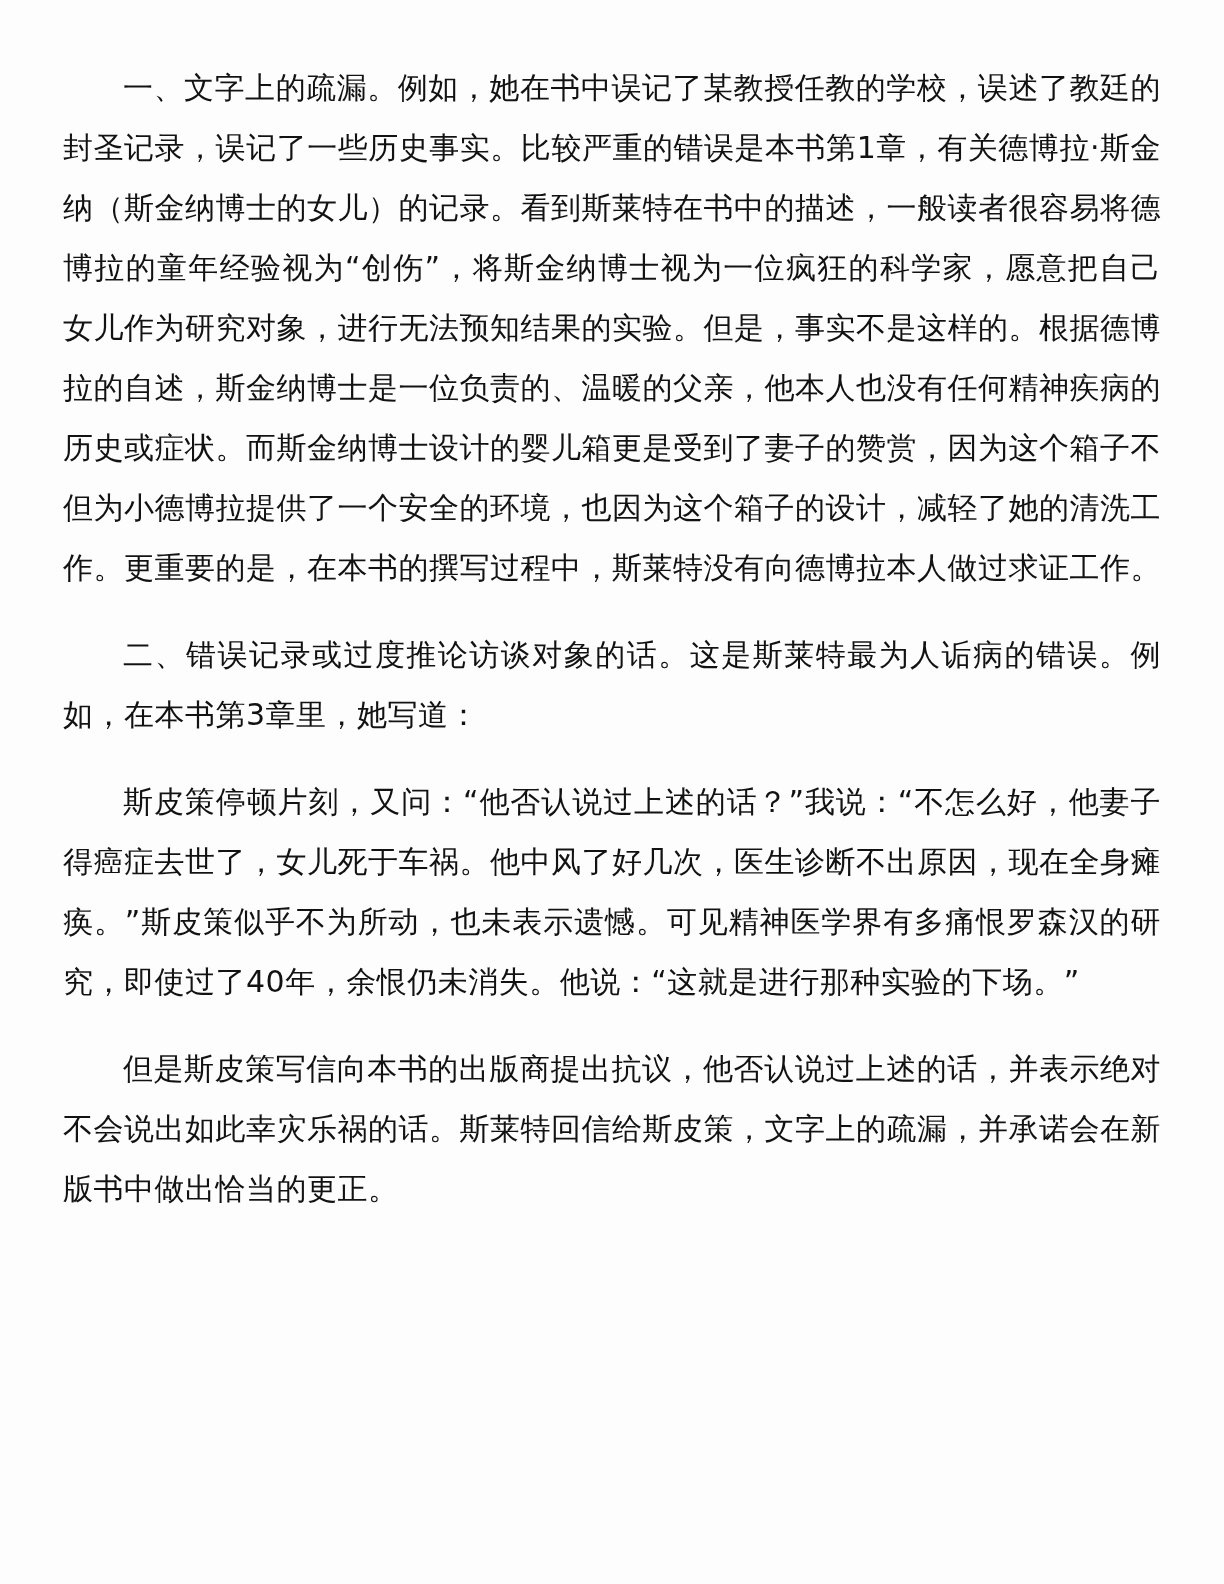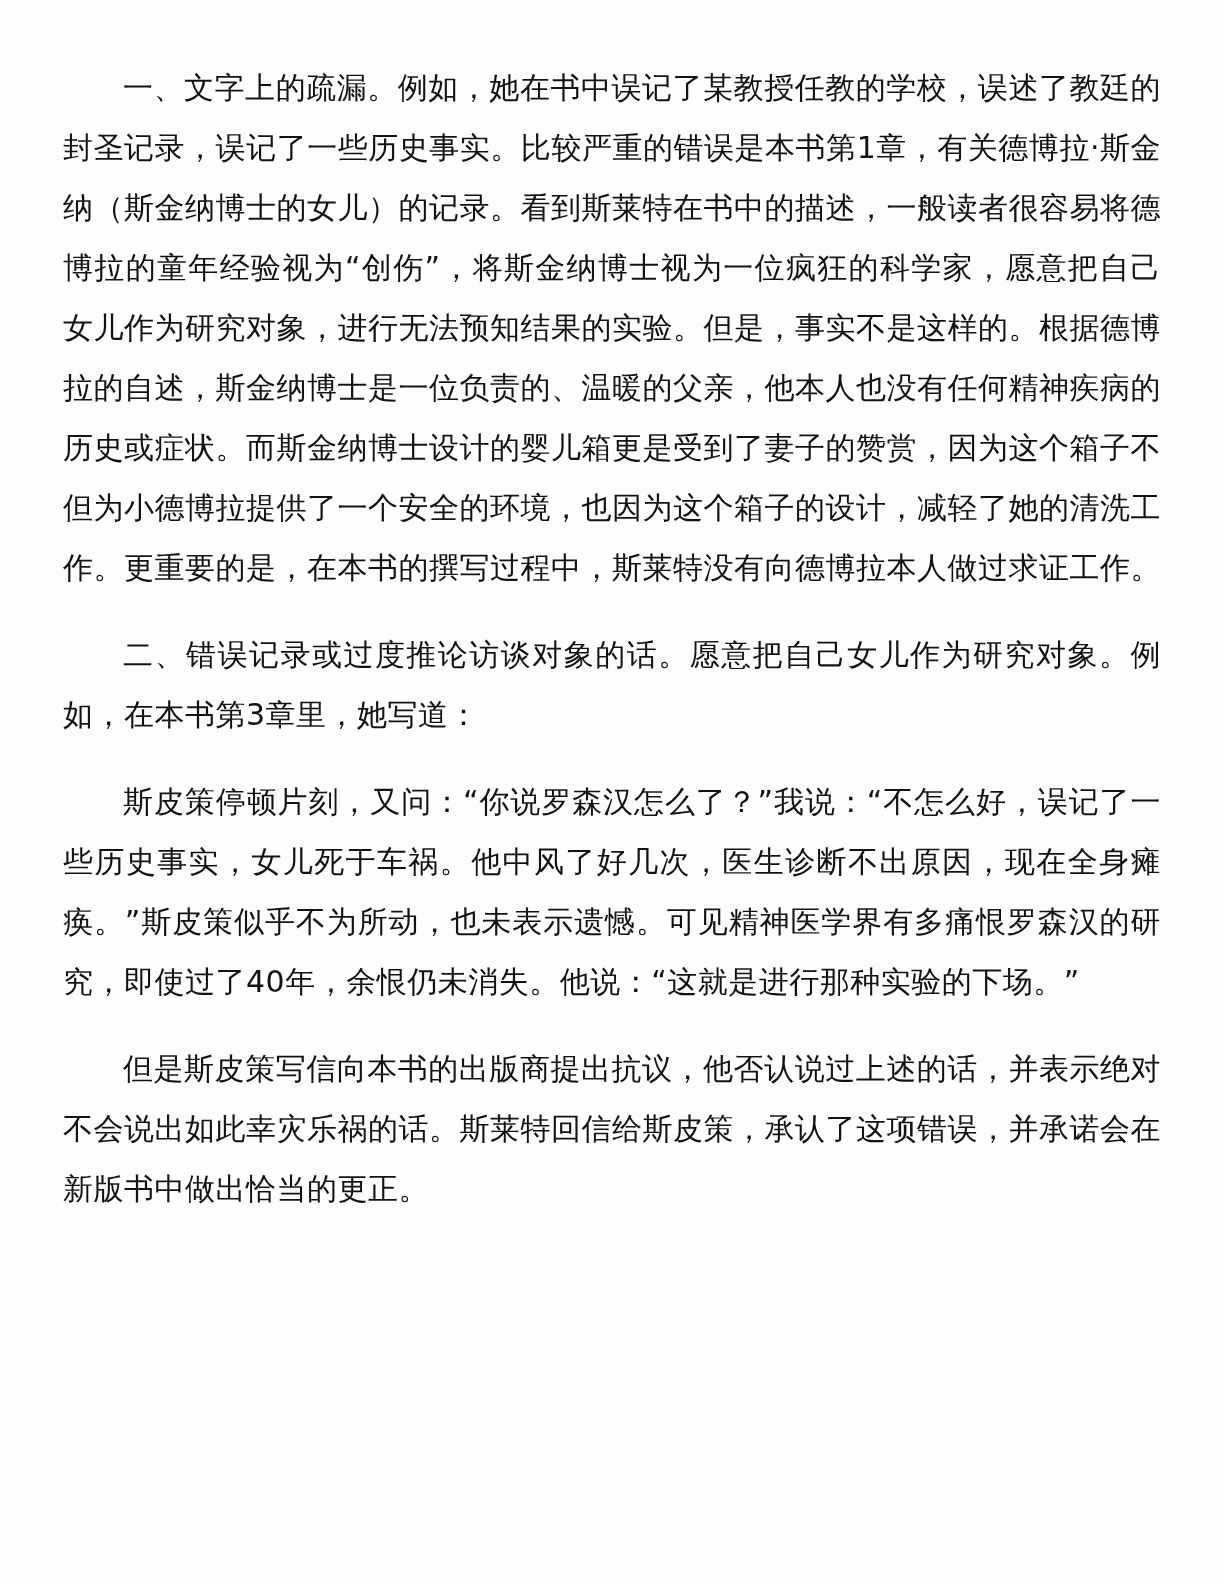--- a/index.html
+++ b/index.html
@@ -30,16 +30,16 @@
     }
     .page p:last-child {
       margin-bottom: 0;
     }
   </style>
 </head>
 <body>
 
 <div class="page">
   <p>一、文字上的疏漏。例如，她在书中误记了某教授任教的学校，误述了教廷的封圣记录，误记了一些历史事实。比较严重的错误是本书第1章，有关德博拉·斯金纳（斯金纳博士的女儿）的记录。看到斯莱特在书中的描述，一般读者很容易将德博拉的童年经验视为“创伤”，将斯金纳博士视为一位疯狂的科学家，愿意把自己女儿作为研究对象，进行无法预知结果的实验。但是，事实不是这样的。根据德博拉的自述，斯金纳博士是一位负责的、温暖的父亲，他本人也没有任何精神疾病的历史或症状。而斯金纳博士设计的婴儿箱更是受到了妻子的赞赏，因为这个箱子不但为小德博拉提供了一个安全的环境，也因为这个箱子的设计，减轻了她的清洗工作。更重要的是，在本书的撰写过程中，斯莱特没有向德博拉本人做过求证工作。</p>
-  <p>二、错误记录或过度推论访谈对象的话。愿意把自己女儿作为研究对象。例如，在本书第3章里，她写道：</p>
-  <p>斯皮策停顿片刻，又问：“你说罗森汉怎么了？”我说：“不怎么好，误记了一些历史事实，女儿死于车祸。他中风了好几次，医生诊断不出原因，现在全身瘫痪。”斯皮策似乎不为所动，也未表示遗憾。可见精神医学界有多痛恨罗森汉的研究，即使过了40年，余恨仍未消失。他说：“这就是进行那种实验的下场。”</p>
-  <p>但是斯皮策写信向本书的出版商提出抗议，他否认说过上述的话，并表示绝对不会说出如此幸灾乐祸的话。斯莱特回信给斯皮策，承认了这项错误，并承诺会在新版书中做出恰当的更正。</p>
+  <p>二、错误记录或过度推论访谈对象的话。这是斯莱特最为人诟病的错误。例如，在本书第3章里，她写道：</p>
+  <p>斯皮策停顿片刻，又问：“他否认说过上述的话？”我说：“不怎么好，他妻子得癌症去世了，女儿死于车祸。他中风了好几次，医生诊断不出原因，现在全身瘫痪。”斯皮策似乎不为所动，也未表示遗憾。可见精神医学界有多痛恨罗森汉的研究，即使过了40年，余恨仍未消失。他说：“这就是进行那种实验的下场。”</p>
+  <p>但是斯皮策写信向本书的出版商提出抗议，他否认说过上述的话，并表示绝对不会说出如此幸灾乐祸的话。斯莱特回信给斯皮策，文字上的疏漏，并承诺会在新版书中做出恰当的更正。</p>
 </div>
 
 </body></html>

